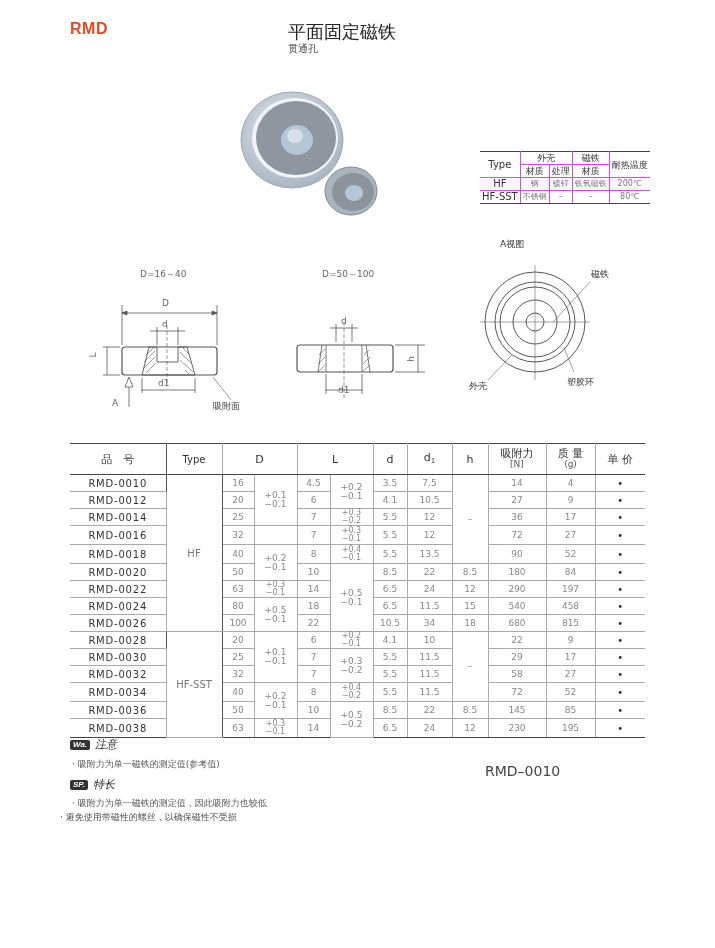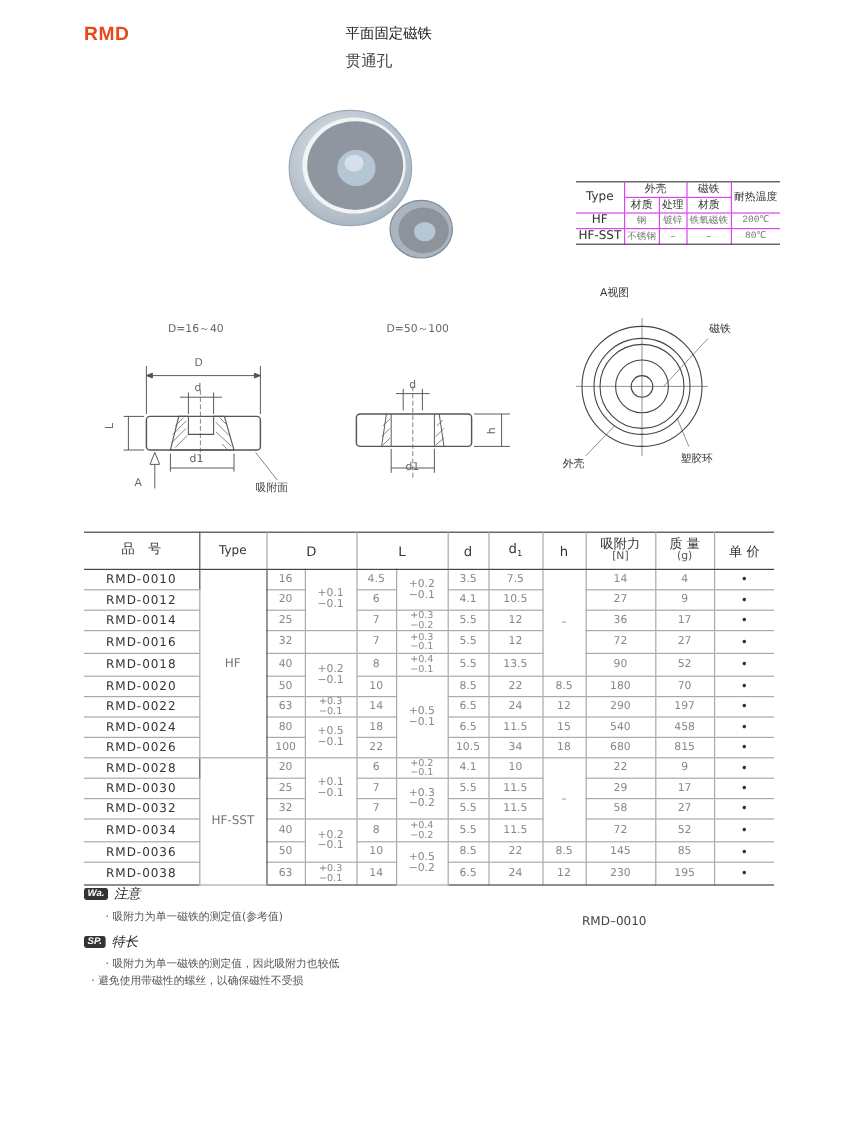--- a/index.html
+++ b/index.html
@@ -1,54 +1,54 @@
 <!DOCTYPE html>
 <html><head>
   <meta charset="utf-8">
   <style>
     html, body { margin: 0; padding: 0; background: #ffffff; }
     body { width: 715px; height: 948px; position: relative; overflow: hidden; font-family: "DejaVu Sans", sans-serif; color: #333; }
     .abs { position: absolute; }
     .brand { left: 70px; top: 20px; font-family: "Liberation Sans", sans-serif; font-weight: bold; font-size: 16px; color: #e8491d; letter-spacing: 0.5px; }
-    .title { left: 288px; top: 20px; font-size: 12px; color: #222; }
-    .subtitle { left: 288px; top: 42px; font-size: 13px; color: #444; }
+    .title { left: 288px; top: 20px; font-size: 18px; color: #222; }
+    .subtitle { left: 288px; top: 42px; font-size: 10px; color: #444; }
 
     
     table.spec { position: absolute; left: 480px; top: 151px; border-collapse: collapse; font-size: 9px; color: #333; }
     table.spec td { border: 1px solid #d946ef; text-align: center; padding: 0 2px; height: 12px; line-height: 12px; white-space: nowrap; }
     table.spec tr.top td { border-top: 1.5px solid #444; }
     table.spec tr.bot td { border-bottom: 1.5px solid #444; }
     table.spec td.first { border-left: none; }
-    table.spec td.last { border-right: none; font-family: Liberation Mono, monospace; }
+    table.spec td.last { border-right: none; }
     table.spec .muted { color: #777; font-size: 8px; }
 
     
     .dlabel { font-size: 9px; color: #666; }
 
     
     table.main { position: absolute; left: 70px; top: 443px; border-collapse: collapse; width: 575px; font-family: "DejaVu Sans", sans-serif; }
     table.main td { border: 1px solid #aaa; text-align: center; font-size: 9px; color: #888; padding: 0; height: 16px; line-height: 11px; }
     table.main thead td { height: 30px; border-top: 1.5px solid #444; border-bottom: 1.5px solid #444; color: #333; font-size: 11px; }
     table.main thead td.sm { font-size: 11px; line-height: 11px; }
     table.main thead td.sm span.u { display: block; font-size: 9px; color: #555; }
     table.main td.pn { color: #333; font-size: 10px; letter-spacing: 0.8px; border-left: none; border-right: 1.5px solid #555; }
     table.main td.type { color: #777; font-size: 10px; border-right: 1.5px solid #555; }
     table.main td.price { color: #333; font-size: 10px; border-right: none; }
-    table.main thead td.first { border-left: none; border-right: 1.5px solid #555; font-family: Liberation Mono, monospace; }
+    table.main thead td.first { border-left: none; border-right: 1.5px solid #555; }
     table.main thead td.lastc { border-right: none; }
     table.main td.tol { font-size: 9px; line-height: 9px; }
     table.main td.tol2 span { display: block; font-size: 8px; line-height: 8px; }
     table.main tr.grp td { border-top: 1.5px solid #555; text-align: center; }
     table.main tr.lastrow td { border-bottom: 1.5px solid #444; }
     sub.s { font-size: 7px; vertical-align: -2px; }
 
     .notes-head { font-size: 11px; color: #222; display: flex; align-items: center; gap: 5px; font-style: italic; }
     .badge { background: #333; color: #fff; font-size: 8px; font-weight: bold; border-radius: 2px; padding: 0 3px; line-height: 10px; font-family: "Liberation Sans", sans-serif; }
-    .note { font-size: 9px; color: #555; margin-left: 16px; }
-    .caption { font-size: 10px; color: #444; }
+    .note { font-size: 9px; color: #555; }
+    .caption { font-size: 14px; color: #444; }
   </style>
 </head>
 <body>
 
 <div class="abs brand">RMD</div>
 <div class="abs title">平面固定磁铁</div>
 <div class="abs subtitle">贯通孔</div>
 
 <svg class="abs" style="left:225px;top:85px" width="170" height="135">
   <defs>
@@ -289,21 +289,21 @@
       <td>50</td>
       <td>10</td>
       <td class="tol" rowspan="4">
           <div>+0.5</div>
           <div>−0.1</div>
         </td>
       <td>8.5</td>
       <td>22</td>
       <td>8.5</td>
       <td>180</td>
-      <td>70</td>
+      <td>84</td>
       <td class="price">•</td>
     </tr>
 
     <tr>
       <td class="pn">RMD-0022</td>
       <td>63</td>
       <td class="tol tol2">
           <span>+0.3</span>
           <span>−0.1</span>
         </td>

